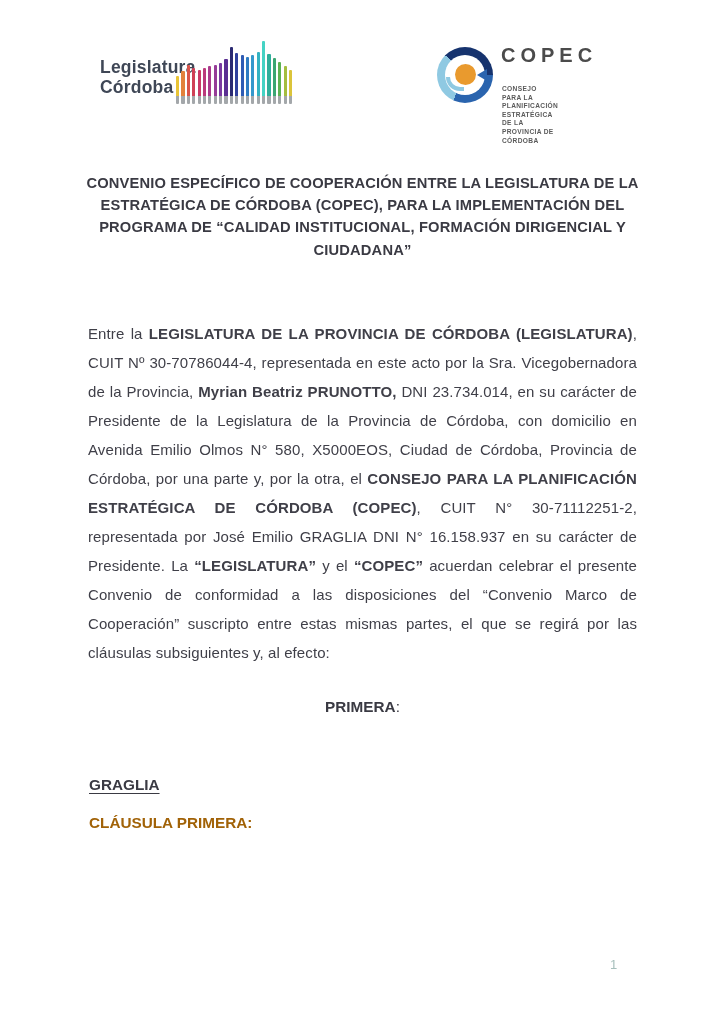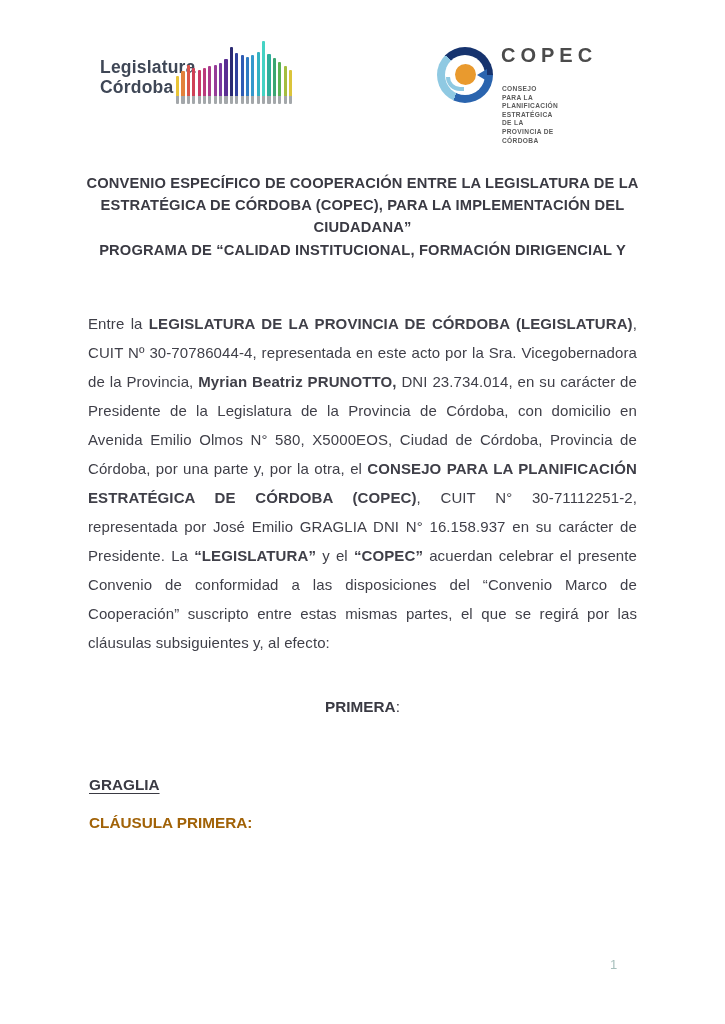--- a/index.html
+++ b/index.html
@@ -62,21 +62,21 @@
   }
 
   
   .doc-title {
     position:absolute; left:85px; top:156px; width:555px;
     text-align:center;
     font-size:14.7px; font-weight:700; line-height:22.2px;
     color:#3a3a43; letter-spacing:0.15px;margin-top:16px;
   }
   .doc-body {
-    position:absolute; left:88px; top:309px; width:549px;
+    position:absolute; left:88px; top:319px; width:549px;
     font-size:15px; line-height:29px;
     text-align:justify; color:#3f3f48; letter-spacing:0.1px;
   }
   .b { font-weight:700; }
   .acuerdan {
     position:absolute; left:88px; top:698px; width:549px;
     text-align:center; font-size:15.3px; color:#3a3a43;
   }
   .objeto {
     position:absolute; left:89px; top:776px;
@@ -204,22 +204,22 @@
     <div class="copec-word">COPEC</div>
     <div class="copec-sub">
       <div>CONSEJO PARA LA PLANIFICACIÓN</div>
       <div>ESTRATÉGICA DE LA PROVINCIA DE CÓRDOBA</div>
     </div>
   </div>
 
   <div class="doc-title">
       <div>CONVENIO ESPECÍFICO DE COOPERACIÓN ENTRE LA LEGISLATURA DE LA</div>
       <div>ESTRATÉGICA DE CÓRDOBA (COPEC), PARA LA IMPLEMENTACIÓN DEL</div>
+      <div>PROGRAMA DE “CALIDAD INSTITUCIONAL, FORMACIÓN DIRIGENCIAL Y</div>
       <div>CIUDADANA”</div>
-      <div>PROGRAMA DE “CALIDAD INSTITUCIONAL, FORMACIÓN DIRIGENCIAL Y</div>
     </div>
 
   <div class="doc-body"><span>Entre la </span><span class="b">LEGISLATURA DE LA PROVINCIA DE CÓRDOBA (LEGISLATURA)</span><span>, CUIT Nº 30-70786044-4, representada en este acto por la Sra. Vicegobernadora de la Provincia, </span><span class="b">Myrian Beatriz PRUNOTTO,</span><span> DNI 23.734.014, en su carácter de Presidente de la Legislatura de la Provincia de Córdoba, con domicilio en Avenida Emilio Olmos N° 580, X5000EOS, Ciudad de Córdoba, Provincia de Córdoba, por una parte y, por la otra, el </span><span class="b">CONSEJO PARA LA PLANIFICACIÓN ESTRATÉGICA DE CÓRDOBA (COPEC)</span><span>, CUIT N° 30-71112251-2,  representada por José Emilio GRAGLIA DNI N° 16.158.937 en su carácter de Presidente.  La </span><span class="b">“LEGISLATURA”</span><span> y el </span><span class="b">“COPEC”</span><span> acuerdan celebrar el presente Convenio de conformidad a las disposiciones del “Convenio Marco de Cooperación” suscripto entre estas mismas partes, el que se regirá por las cláusulas subsiguientes y, al efecto:</span></div>
 
   <div class="acuerdan">
     <span class="b">PRIMERA</span><span>:</span>
   </div>
 
   <div class="objeto">GRAGLIA</div>
 

